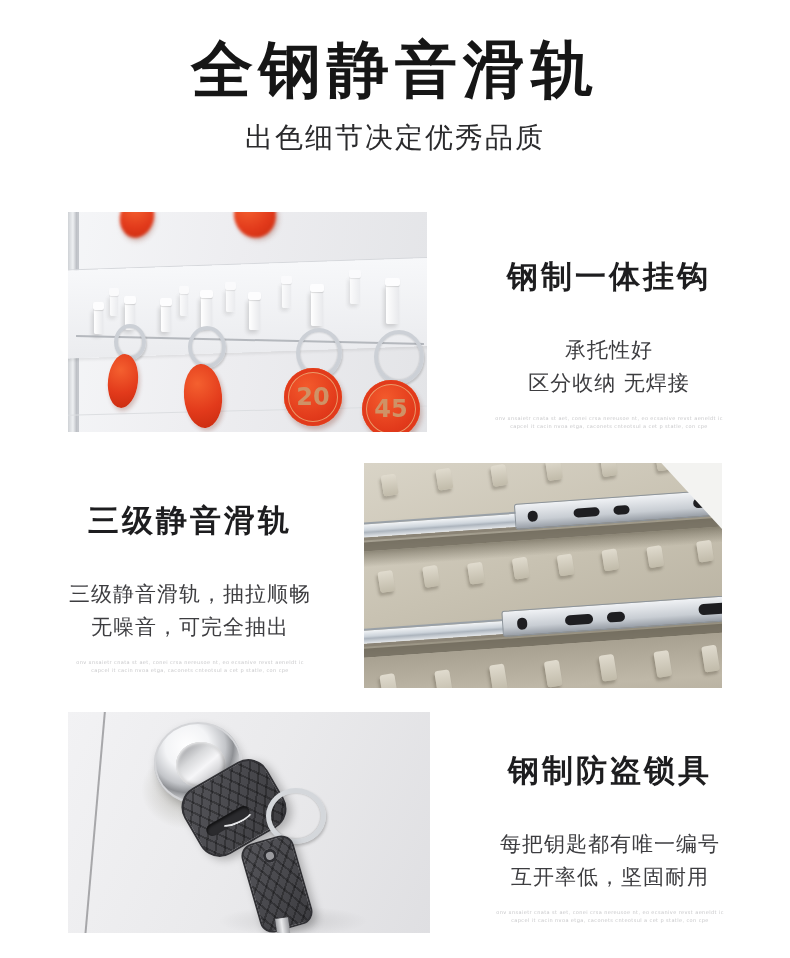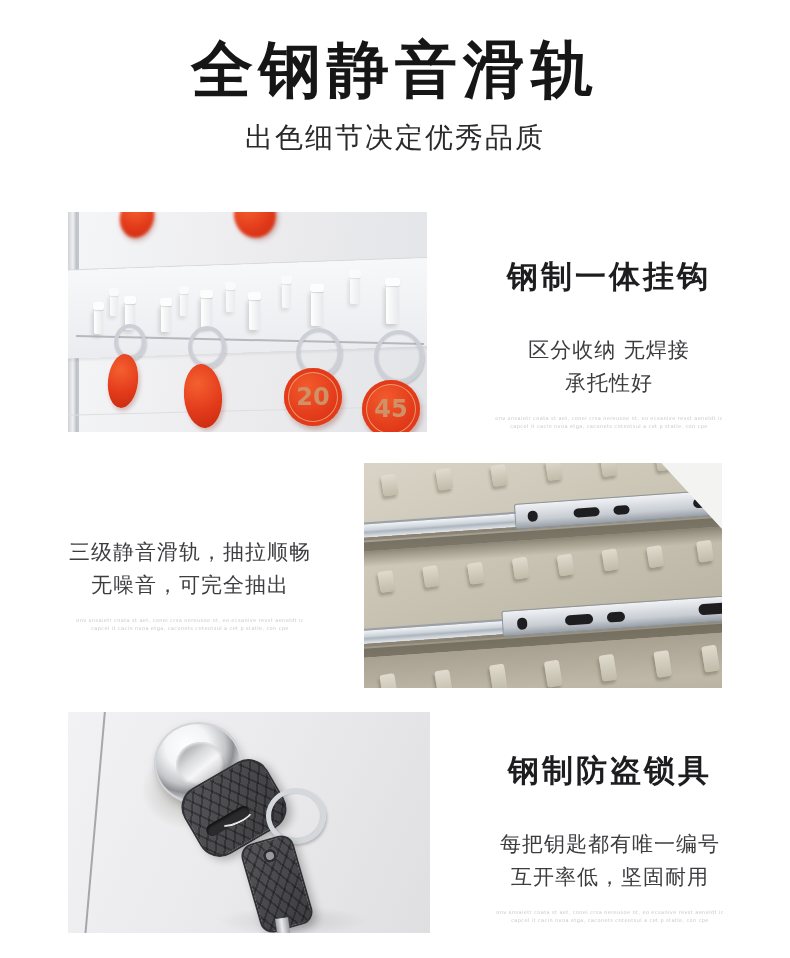--- a/index.html
+++ b/index.html
@@ -148,30 +148,31 @@
       <span>20</span>
     </div>
     <div class="tag-num" style="left:294px;top:168px;width:58px;height:58px;">
       <span>45</span>
     </div>
   </div>
 
   <div class="feature" id="feat-hooks">
     <h3>钢制一体挂钩</h3>
     <div class="desc">
+      <div>承托性好</div>
       <div>区分收纳 无焊接</div>
-      <div>承托性好</div>
     </div>
     <div class="wm">
       <div>onv xnsaietr cnata st aet, conei crsa nereusoe nt, eo ecsanive revst aeneldt ic</div>
       <div>capcel it cacin nvoa etga, caconets cnteotsul a cet p statle, con cpe</div>
     </div>
   </div>
 
   <div class="feature" id="feat-rails">
+    <h3>三级静音滑轨</h3>
     <div class="desc">
       <div>三级静音滑轨，抽拉顺畅</div>
       <div>无噪音，可完全抽出</div>
     </div>
     <div class="wm">
       <div>onv xnsaietr cnata st aet, conei crsa nereusoe nt, eo ecsanive revst aeneldt ic</div>
       <div>capcel it cacin nvoa etga, caconets cnteotsul a cet p statle, con cpe</div>
     </div>
   </div>
 

